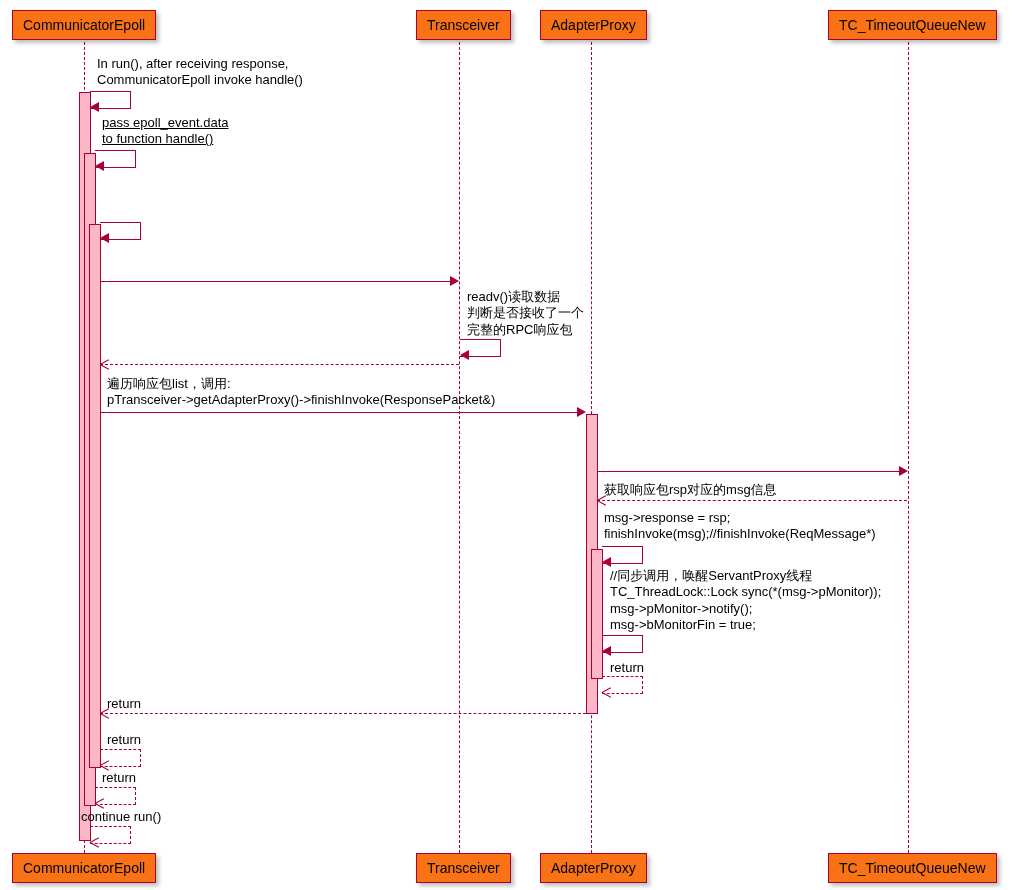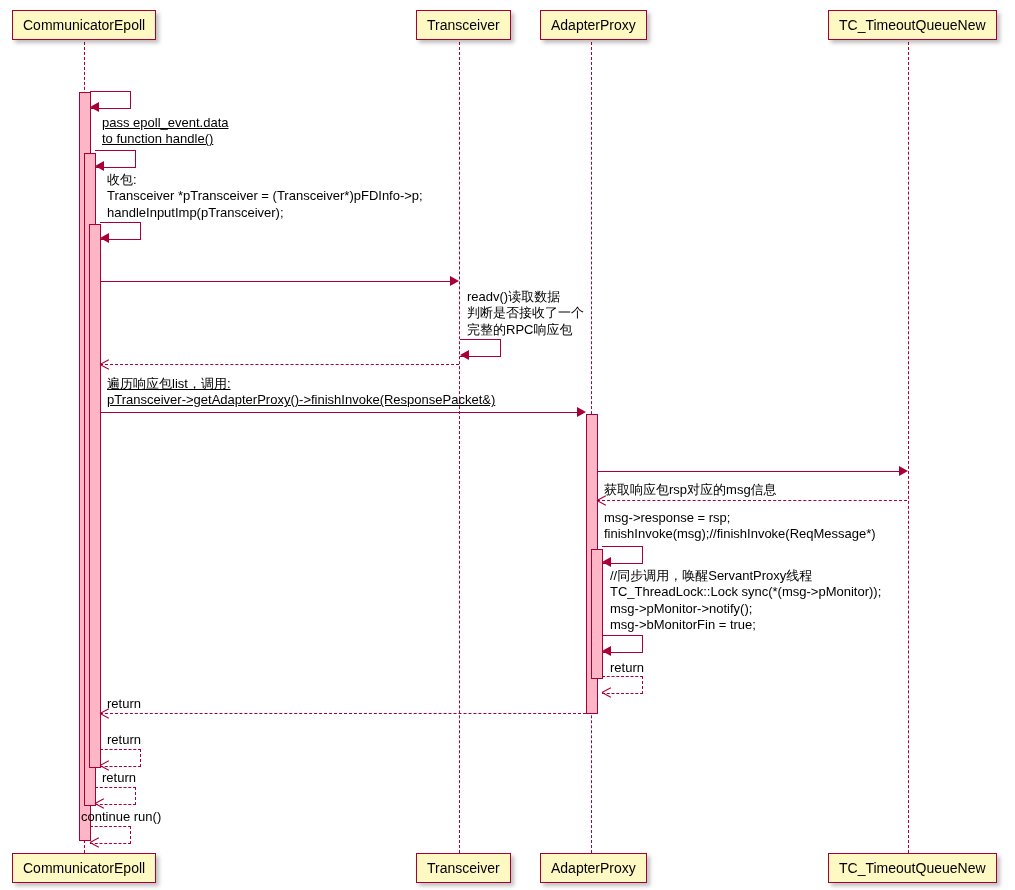--- a/index.html
+++ b/index.html
@@ -10,21 +10,21 @@
     background: #fff;
     width: 1015px;
   }
   .diagram {
     position: relative;
     width: 1000px;
     height: 878px;
   }
   .participant {
     position: absolute;
-    background: #fef9c3;
+    background: #f97316;
     border: 1.5px solid #a80036;
     padding: 6px 10px;
     font-size: 14px;
     z-index: 3;
     box-shadow: 3px 3px 4px rgba(0,0,0,0.25);
     white-space: nowrap;
   }
   .lifeline {
     position: absolute;
     width: 0;
@@ -114,42 +114,42 @@
   <div class="lifeline" style="left:453px; top:36px; height:811px;"></div>
   <div class="lifeline" style="left:585px; top:36px; height:811px;"></div>
   <div class="lifeline" style="left:902px; top:36px; height:811px;"></div>
 
   <div class="activation" style="left:73px; top:86px; height:747px;"></div>
   <div class="activation" style="left:78px; top:147px; height:651px;"></div>
   <div class="activation" style="left:83px; top:218px; height:542px;"></div>
   <div class="activation" style="left:580px; top:408px; height:298px;"></div>
   <div class="activation" style="left:585px; top:543px; height:128px;"></div>
 
+  <div class="msg" style="left:91px; top:50px;">In run(), after receiving response,<br>CommunicatorEpoll invoke handle()</div>
   <div class="selfbox" style="left:84px; top:85px;"></div>
   <div class="ahead left-solid" style="left:84px; top:96px;"></div>
 
   <div class="msg" style="left:96px; top:109px;text-decoration:underline;">pass epoll_event.data<br>to function handle()</div>
   <div class="selfbox" style="left:89px; top:144px;"></div>
   <div class="ahead left-solid" style="left:89px; top:155px;"></div>
 
-  <div class="msg" style="left:101px; top:166px;">收包:<br>Transceiver *pTransceiver = (Transceiver*)pFDInfo-&gt;p;<br>handleInputImp(pTransceiver);</div>
   <div class="selfbox" style="left:94px; top:216px;"></div>
   <div class="ahead left-solid" style="left:94px; top:227px;"></div>
 
   <div class="arrow solid" style="left:94px; top:275px; width:350px;"></div>
   <div class="ahead right-solid" style="left:444px; top:270px;"></div>
 
   <div class="msg" style="left:461px; top:283px;">readv()读取数据<br>判断是否接收了一个<br>完整的RPC响应包</div>
   <div class="selfbox" style="left:454px; top:333px;"></div>
   <div class="ahead left-solid" style="left:454px; top:344px;"></div>
 
   <div class="arrow dashed" style="left:94px; top:358px; width:359px;"></div>
   <div class="ahead left-open" style="left:94px; top:358px;"></div>
 
-  <div class="msg" style="left:101px; top:370px;text-decoration:underline;">遍历响应包list，调用:<br>pTransceiver-&gt;getAdapterProxy()-&gt;finishInvoke(ResponsePacket&amp;)</div>
+  <div class="msg" style="left:101px; top:370px;">遍历响应包list，调用:<br>pTransceiver-&gt;getAdapterProxy()-&gt;finishInvoke(ResponsePacket&amp;)</div>
   <div class="arrow solid" style="left:94px; top:406px; width:477px;"></div>
   <div class="ahead right-solid" style="left:571px; top:401px;"></div>
 
   <div class="arrow solid" style="left:591px; top:465px; width:302px;"></div>
   <div class="ahead right-solid" style="left:893px; top:460px;"></div>
 
   <div class="msg" style="left:598px; top:476px;">获取响应包rsp对应的msg信息</div>
   <div class="arrow dashed" style="left:591px; top:494px; width:310px;"></div>
   <div class="ahead left-open" style="left:591px; top:494px;"></div>
 

